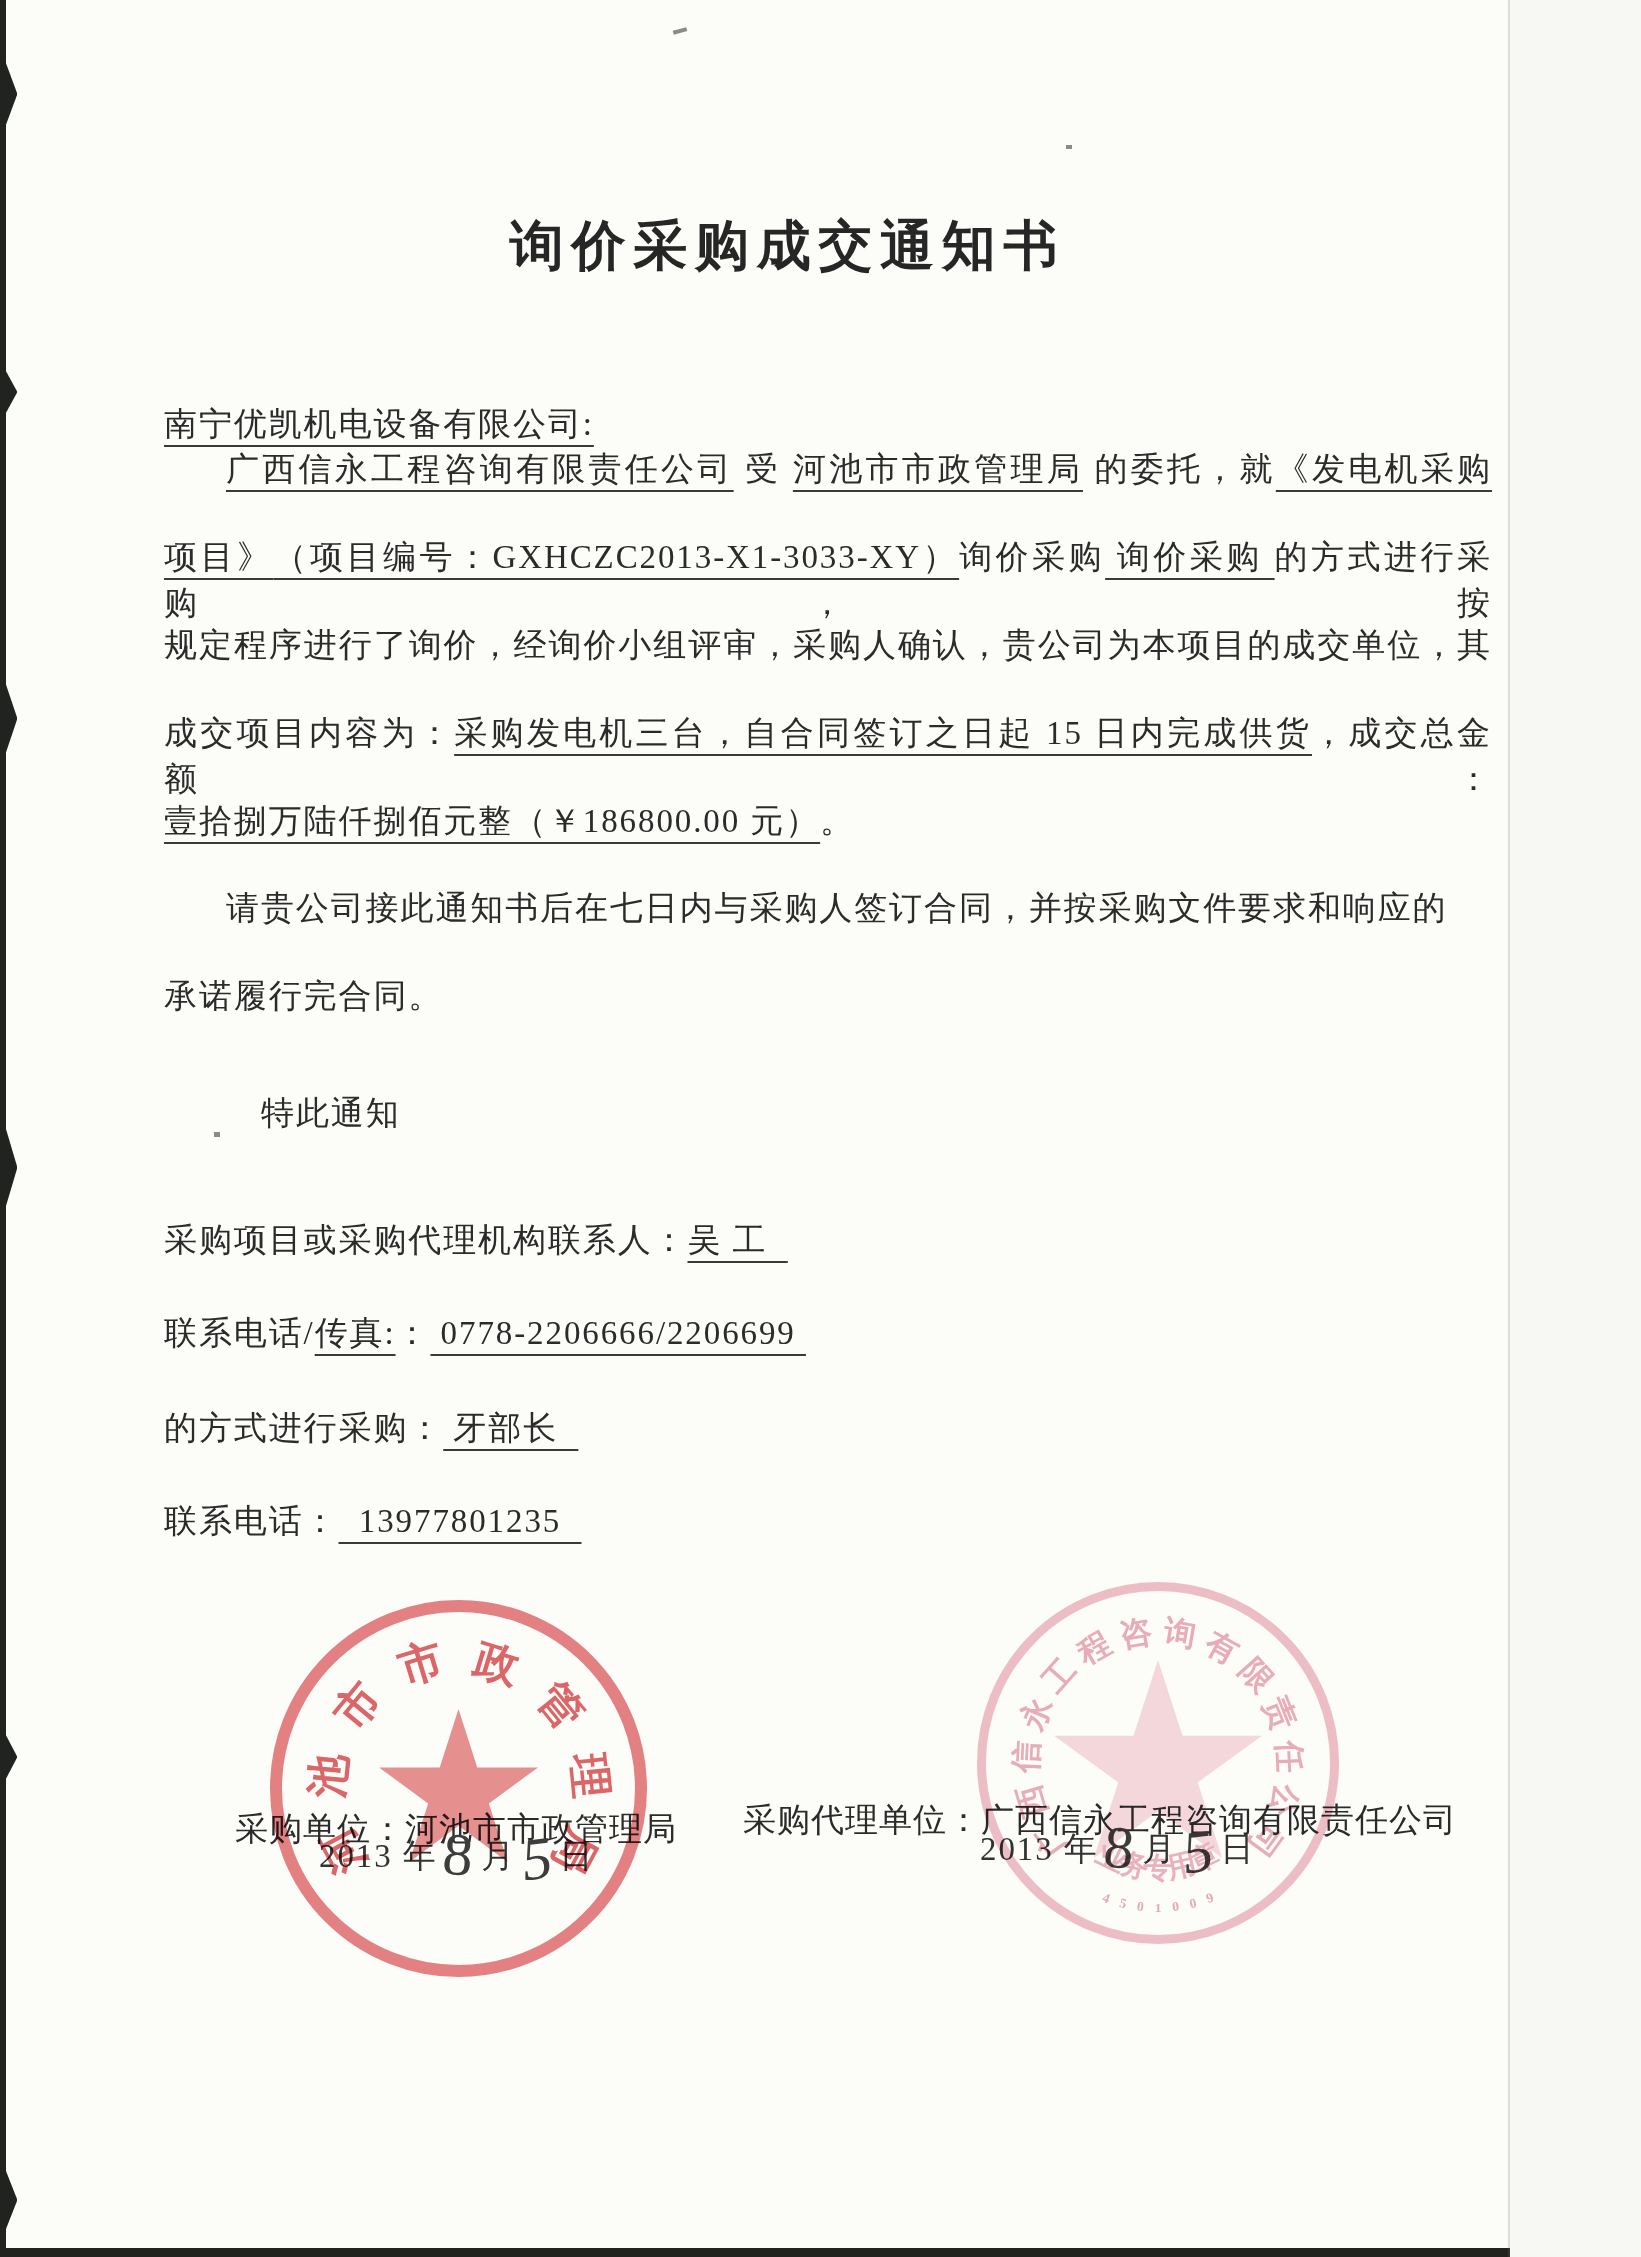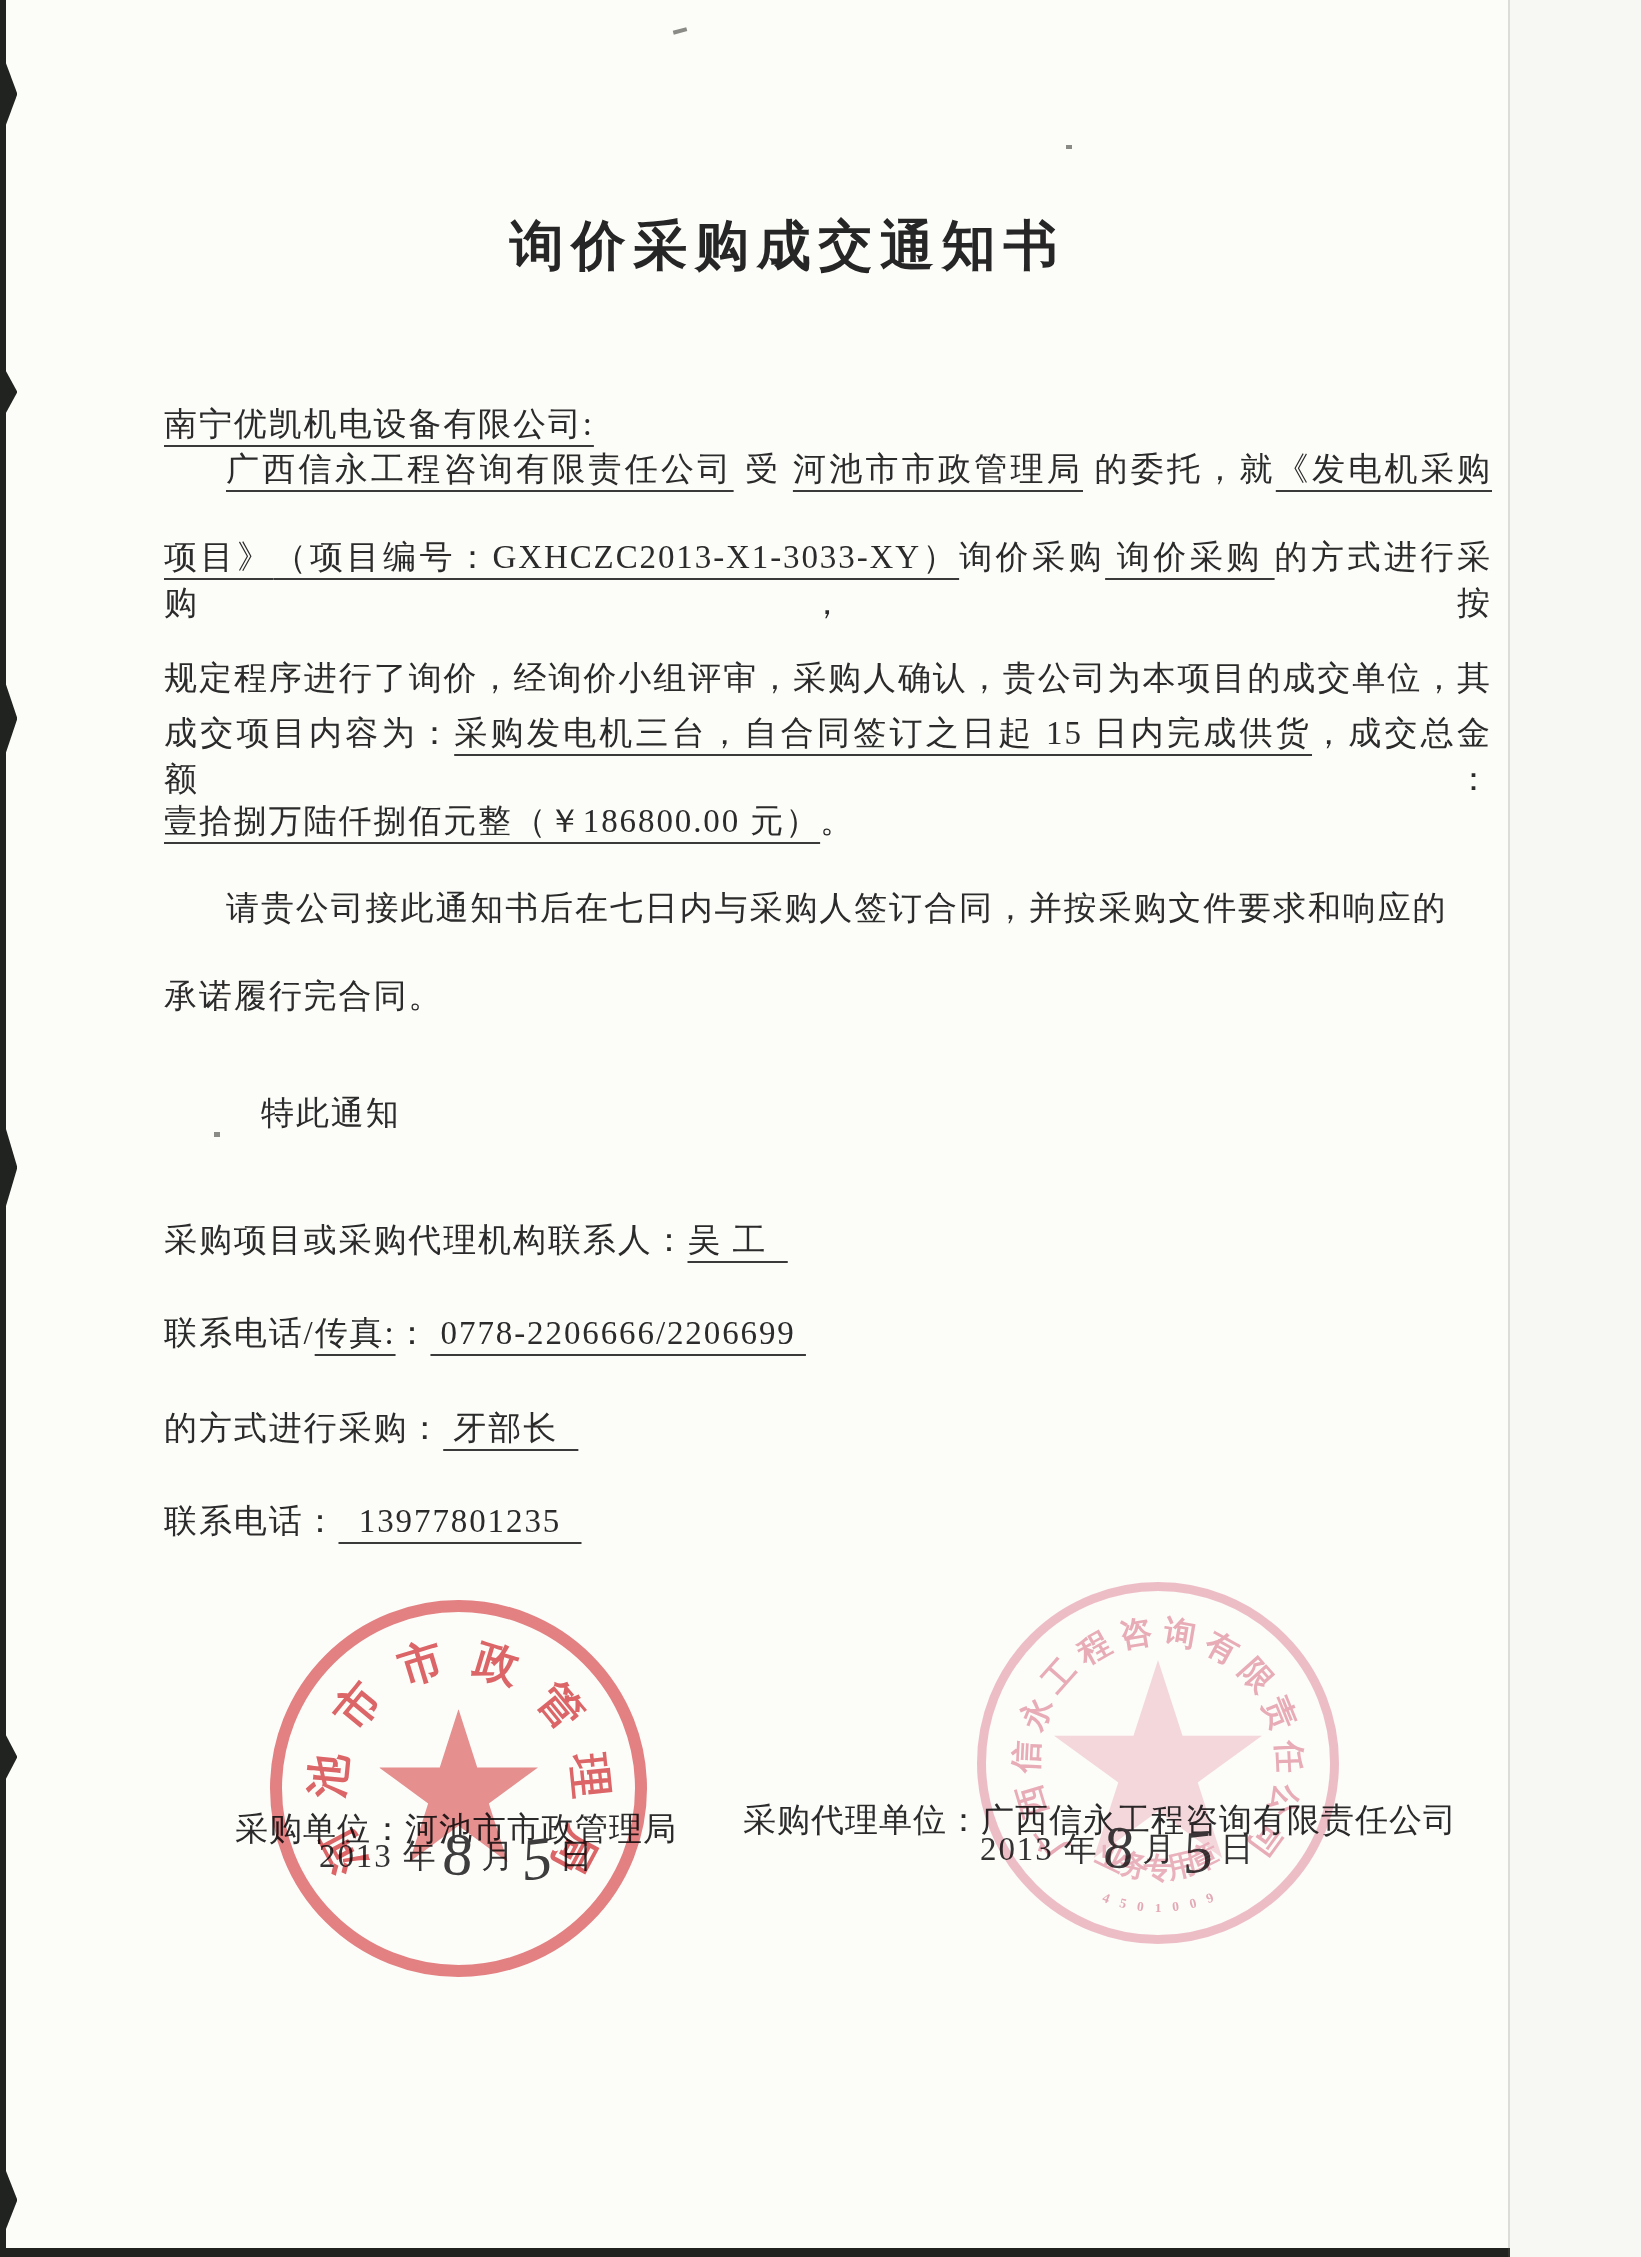--- a/index.html
+++ b/index.html
@@ -66,21 +66,21 @@
   <div class="speck" style="left:214px;top:1132px;width:5.8px;height:4.8px"></div>
 
   <div class="title">询价采购成交通知书</div>
 
   <div class="line" style="top:401px"><span class="b u">南宁优凯机电设备有限公司:</span></div>
 
   <div class="line just ind" style="top:446px"><span class="u">广西信永工程咨询有限责任公司</span><span> 受 </span><span class="u">河池市市政管理局</span><span> 的委托，就</span><span class="b u">《发电机采购</span></div>
 
   <div class="line just" style="top:534px"><span class="b u">项目》</span><span class="u">（项目编号：GXHCZC2013-X1-3033-XY）</span><span>询价采购</span><span class="u">&nbsp;询价采购&nbsp;</span><span>的方式进行采购，按</span></div>
 
-  <div class="line just" style="top:655px"><span>规定程序进行了询价，经询价小组评审，采购人确认，贵公司为本项目的成交单位，其</span></div>
+  <div class="line just" style="top:622px"><span>规定程序进行了询价，经询价小组评审，采购人确认，贵公司为本项目的成交单位，其</span></div>
 
   <div class="line just" style="top:710px"><span>成交项目内容为：</span><span class="b u">采购发电机三台，自合同签订之日起 15 日内完成供货</span><span>，成交总金额：</span></div>
 
   <div class="line" style="top:798px"><span class="b u">壹拾捌万陆仟捌佰元整（￥186800.00 元）</span><span>。</span></div>
 
   <div class="line ind" style="top:885px"><span>请贵公司接此通知书后在七日内与采购人签订合同，并按采购文件要求和响应的</span></div>
   <div class="line" style="top:973px"><span>承诺履行完合同。</span></div>
 
   <div class="line ind-big" style="top:1058px"><span>特此通知</span></div>
 

